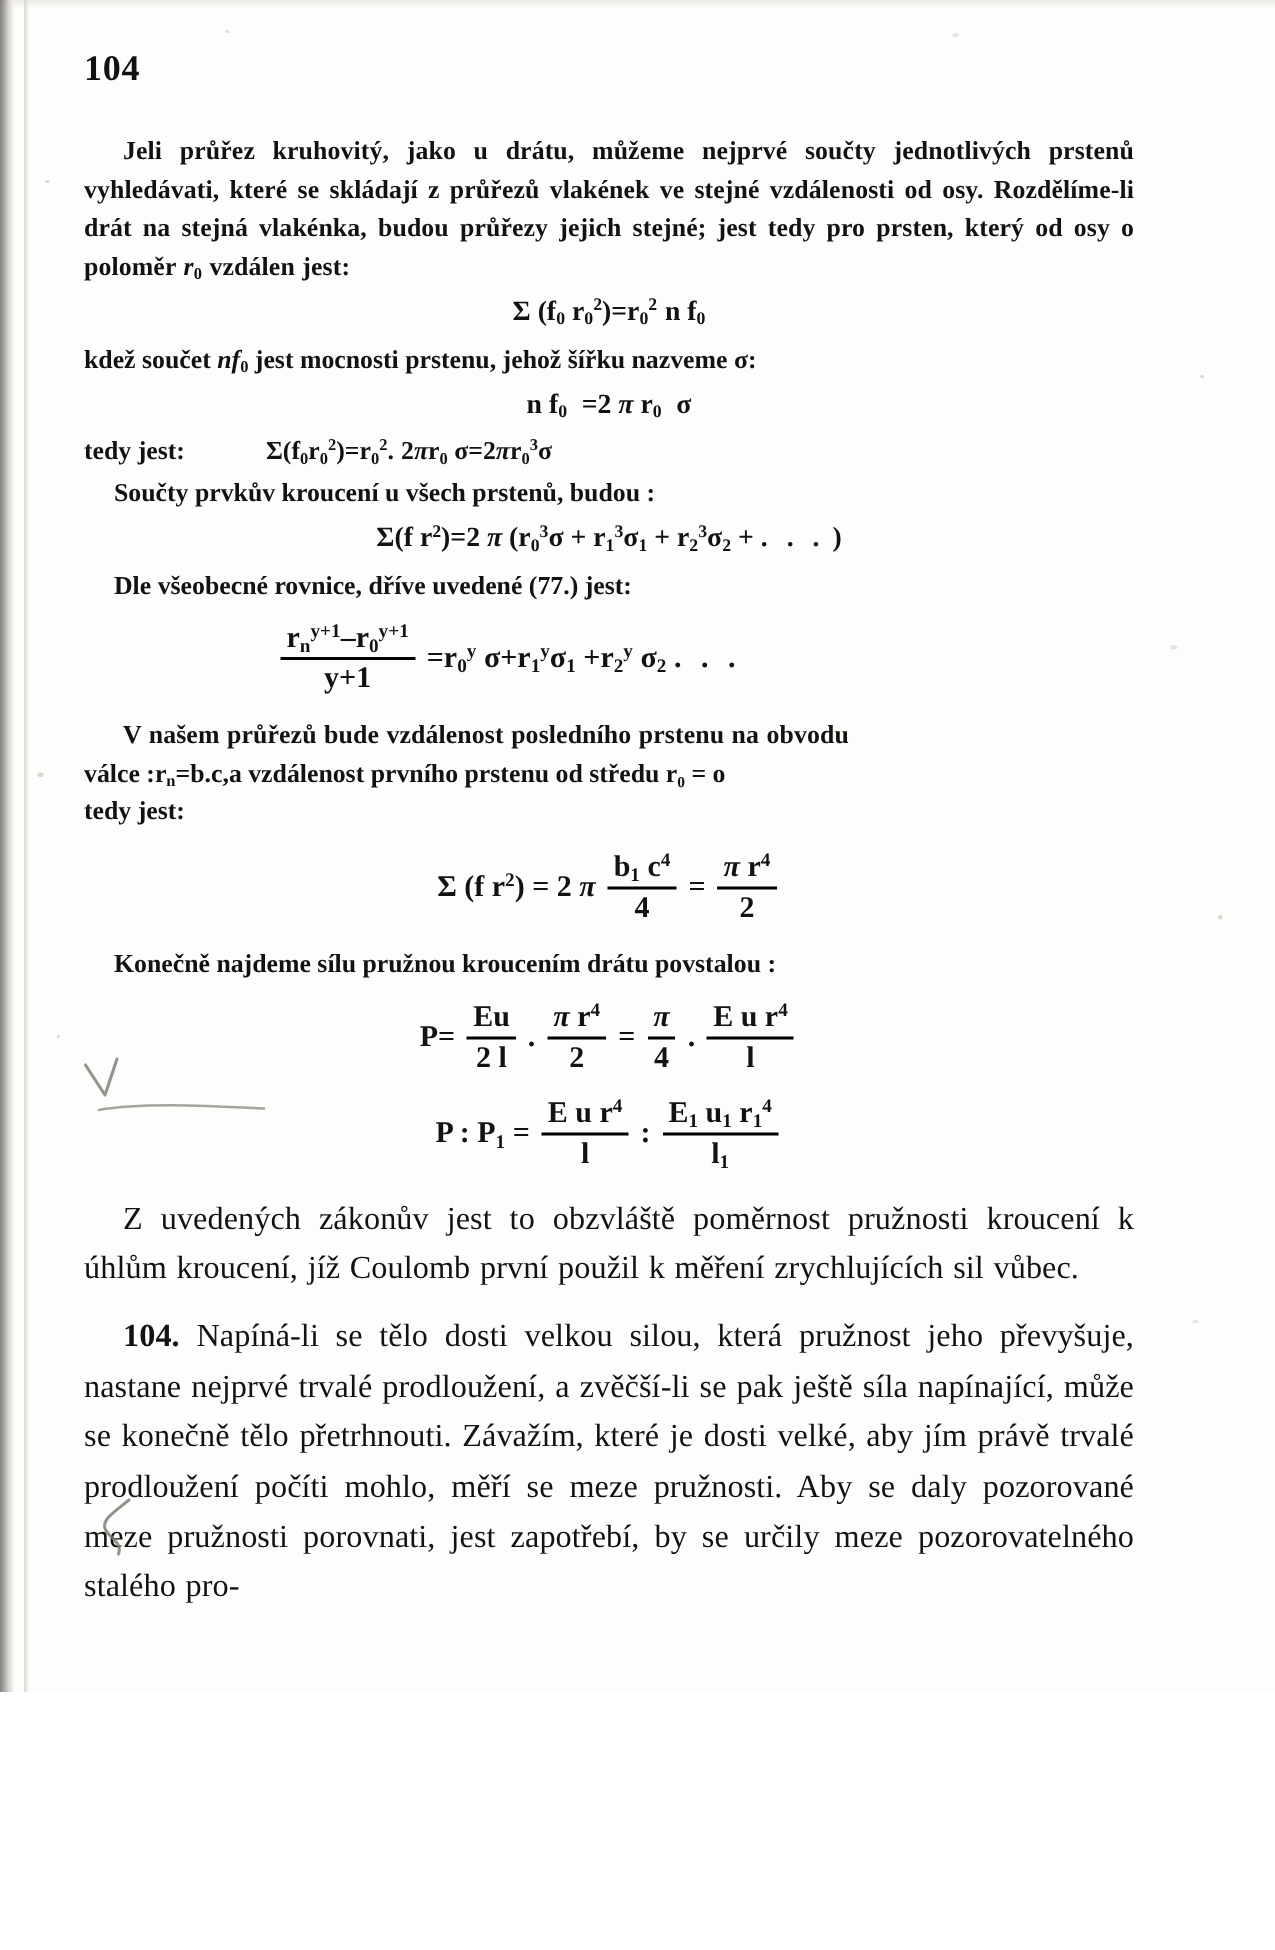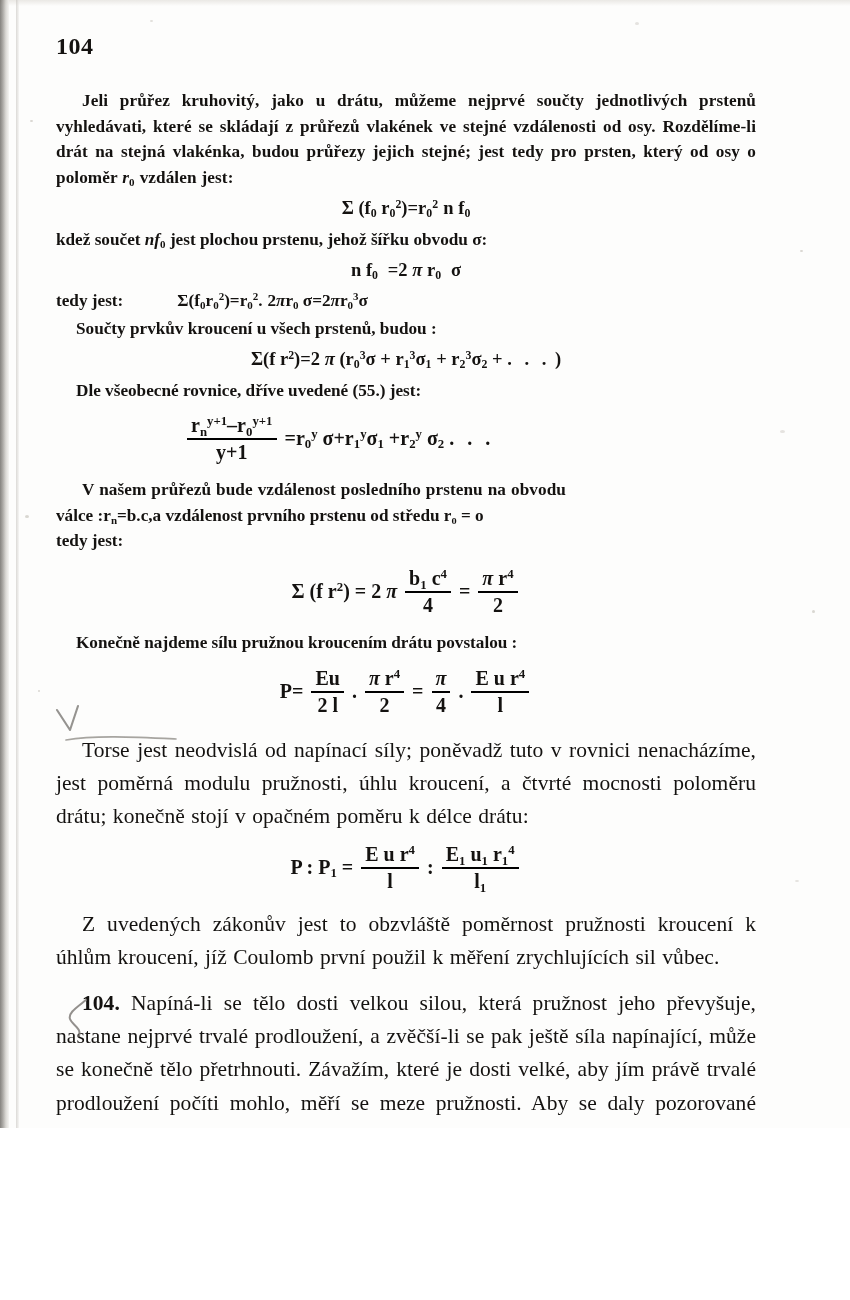--- a/index.html
+++ b/index.html
@@ -171,36 +171,36 @@
   <div class="content">
 
     <div class="folio">104</div>
 
     <p class="para-small indent"><span>Jeli průřez kruhovitý, jako u drátu, můžeme nejprvé součty jednotlivých prstenů vyhledávati, které se skládají z průřezů vlakének ve stejné vzdálenosti od osy. Rozdělíme-li drát na stejná vlakénka, budou průřezy jejich stejné; jest tedy pro prsten, který od osy o poloměr </span><span class="it">r</span><sub>0</sub><span> vzdálen jest:</span></p>
 
     <div class="formula">
       <b>Σ</b> (f<sub>0</sub> r<sub>0</sub><sup>2</sup>)=r<sub>0</sub><sup>2</sup><span class="sp"></span>n f<sub>0</sub>
     </div>
 
-    <p class="lead-line"><span>kdež  součet </span><span class="it">n</span><span class="it">f</span><sub>0</sub><span> jest plochou prstenu, jehož šířku obvodu σ:</span></p>
+    <p class="lead-line"><span>kdež  součet </span><span class="it">n</span><span class="it">f</span><sub>0</sub><span> jest mocnosti prstenu, jehož šířku nazveme σ:</span></p>
 
     <div class="formula">
       n f<sub>0</sub> <span class="sp"></span>=2 <i>π</i> r<sub>0</sub> <span class="sp"></span>σ
     </div>
 
     <div class="label-formula"><span>tedy jest:</span><span class="gap"></span><b>Σ</b>(f<sub>0</sub>r<sub>0</sub><sup>2</sup>)=r<sub>0</sub><sup>2</sup>.<span class="sp"></span>2<i>π</i>r<sub>0</sub> σ=2<i>π</i>r<sub>0</sub><sup>3</sup>σ
     </div>
 
     <p class="lead-line" style="text-indent:20px;">Součty prvkův kroucení u všech prstenů, budou :</p>
 
     <div class="formula">
       <b>Σ</b>(f r<sup>2</sup>)=2 <i>π</i> (r<sub>0</sub><sup>3</sup>σ + r<sub>1</sub><sup>3</sup>σ<sub>1</sub> + r<sub>2</sub><sup>3</sup>σ<sub>2</sub> + <span class="dots">. . .</span> )
     </div>
 
-    <p class="lead-line" style="text-indent:20px;">Dle všeobecné rovnice, dříve uvedené (55.) jest:</p>
+    <p class="lead-line" style="text-indent:20px;">Dle všeobecné rovnice, dříve uvedené (77.) jest:</p>
 
     <div class="formula big" style="margin:12px 0 10px 0; text-align:left; padding-left:128px;">
       <span class="frac">
         <span class="num">r<sub>n</sub><sup>y+1</sup>–r<sub>0</sub><sup>y+1</sup></span>
         <span class="den">y+1</span>
       </span>
       =r<sub>0</sub><sup>y</sup> σ+r<sub>1</sub><sup>y</sup>σ<sub>1</sub> +r<sub>2</sub><sup>y</sup> σ<sub>2</sub> <span class="dots">. . .</span>
     </div>
 
     <p class="para-small indent" style="margin-top:12px;">V našem průřezů bude vzdálenost posledního prstenu na obvodu</p>
@@ -238,21 +238,20 @@
         <span class="num"><i>π</i></span>
         <span class="den">4</span>
       </span>
       .
       <span class="frac">
         <span class="num">E u r<sup>4</sup></span>
         <span class="den">l</span>
       </span>
     </div>
 
-    <p class="para-large indent" style="margin-top:16px; position:relative;"><span>Torse</span><span> jest neodvislá od napínací síly; poněvadž tuto v rovnici nenacházíme, jest poměrná modulu pružnosti, úhlu kroucení, a čtvrté mocnosti poloměru drátu; konečně stojí v opačném poměru k délce drátu:</span></p>
 
     <div class="formula big" style="margin:10px 0 12px 0;">
       P : P<sub>1</sub> =
       <span class="frac">
         <span class="num">E u r<sup>4</sup></span>
         <span class="den">l</span>
       </span>
       :
       <span class="frac">
         <span class="num">E<sub>1</sub> u<sub>1</sub> r<sub>1</sub><sup>4</sup></span>

